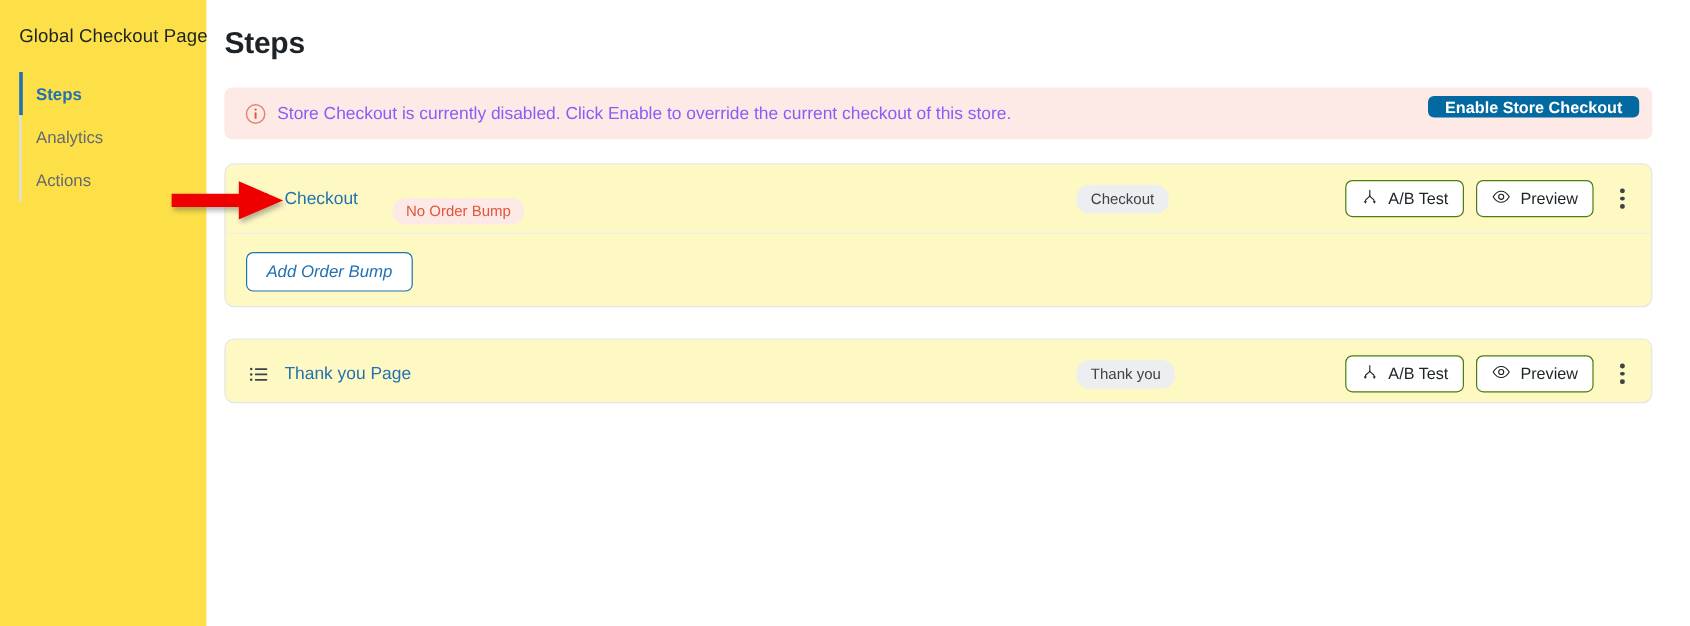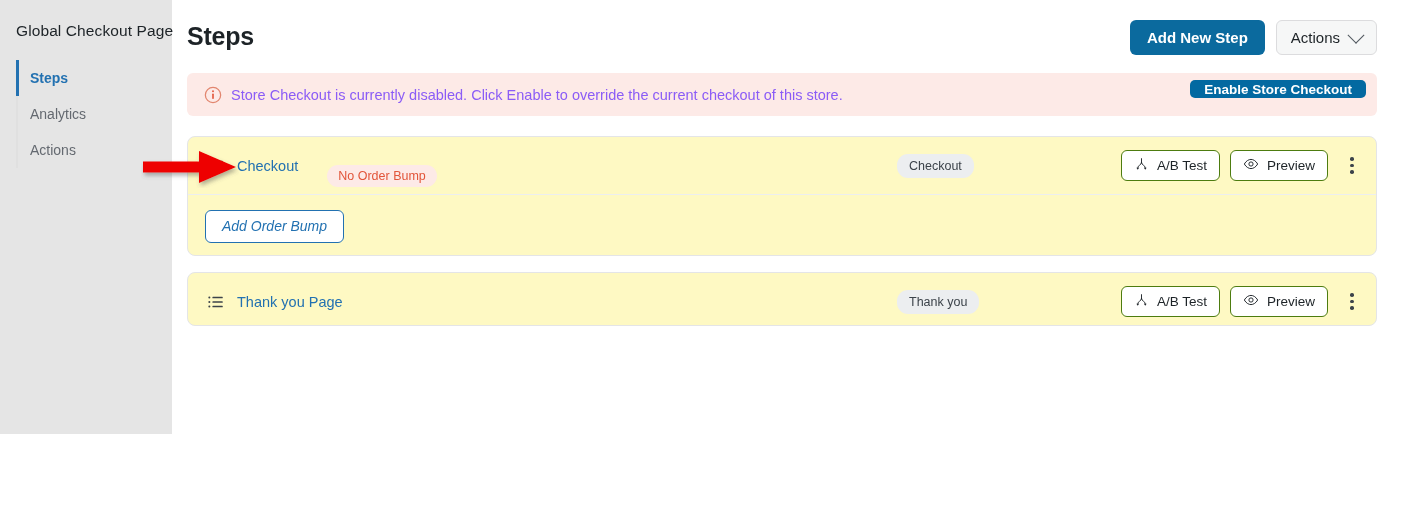--- a/index.html
+++ b/index.html
@@ -16,22 +16,22 @@
     overflow: hidden;
     position: relative;
   }
 
   
   #sidebar {
     position: absolute;
     left: 0;
     top: 0;
     width: 172px;
-    height: 434px;
-    background: #e5e5e5;
+    height: 522px;
+    background: #fde047;
     box-sizing: border-box;
   }
   #sidebar-title {
     position: absolute;
     left: 16px;
     top: 22px;
     font-size: 15.5px;
     color: #1d2327;
     letter-spacing: 0.1px;
     white-space: nowrap;
@@ -212,21 +212,21 @@
   .card {
     position: absolute;
     left: 15px;
     right: 31px;
     background: #fef9c3;
     border: 1px solid #e4e5e7;
     border-radius: 8px;
     box-sizing: border-box;
   }
   #card-checkout { top: 136px; height: 120px; }
-  #card-thankyou { top: 272px; height: 54px; }
+  #card-thankyou { top: 282px; height: 54px; }
 
   .step-row {
     position: relative;
     height: 57px;
     display: flex;
     align-items: center;
   }
   #card-checkout .step-row { border-bottom: 1px solid #eceef0; height: 57px; }
 
   .drag-icon {
@@ -351,27 +351,20 @@
     </div>
   </div>
 </div>
 
 <div id="main">
 
   <div id="topbar">
     <div id="page-title">Steps</div>
 
 
-    <div id="topbar-actions">
-      <button id="add-new-step">Add New Step</button>
-      <button id="actions-btn">
-        <span>Actions</span>
-        <span class="chevron"></span>
-      </button>
-    </div>
   </div>
 
   <div id="notice">
     <span id="notice-icon">
       <svg width="18" height="18" viewBox="0 0 20 20">
         <circle cx="10" cy="10" r="8.5" fill="none" stroke="#e2866f" stroke-width="1.4"></circle>
         <rect x="9.1" y="8.4" width="1.8" height="6" rx="0.8" fill="#e2553a"></rect>
         <circle cx="10" cy="5.9" r="1.05" fill="#e2553a"></circle>
       </svg>
     </span>

